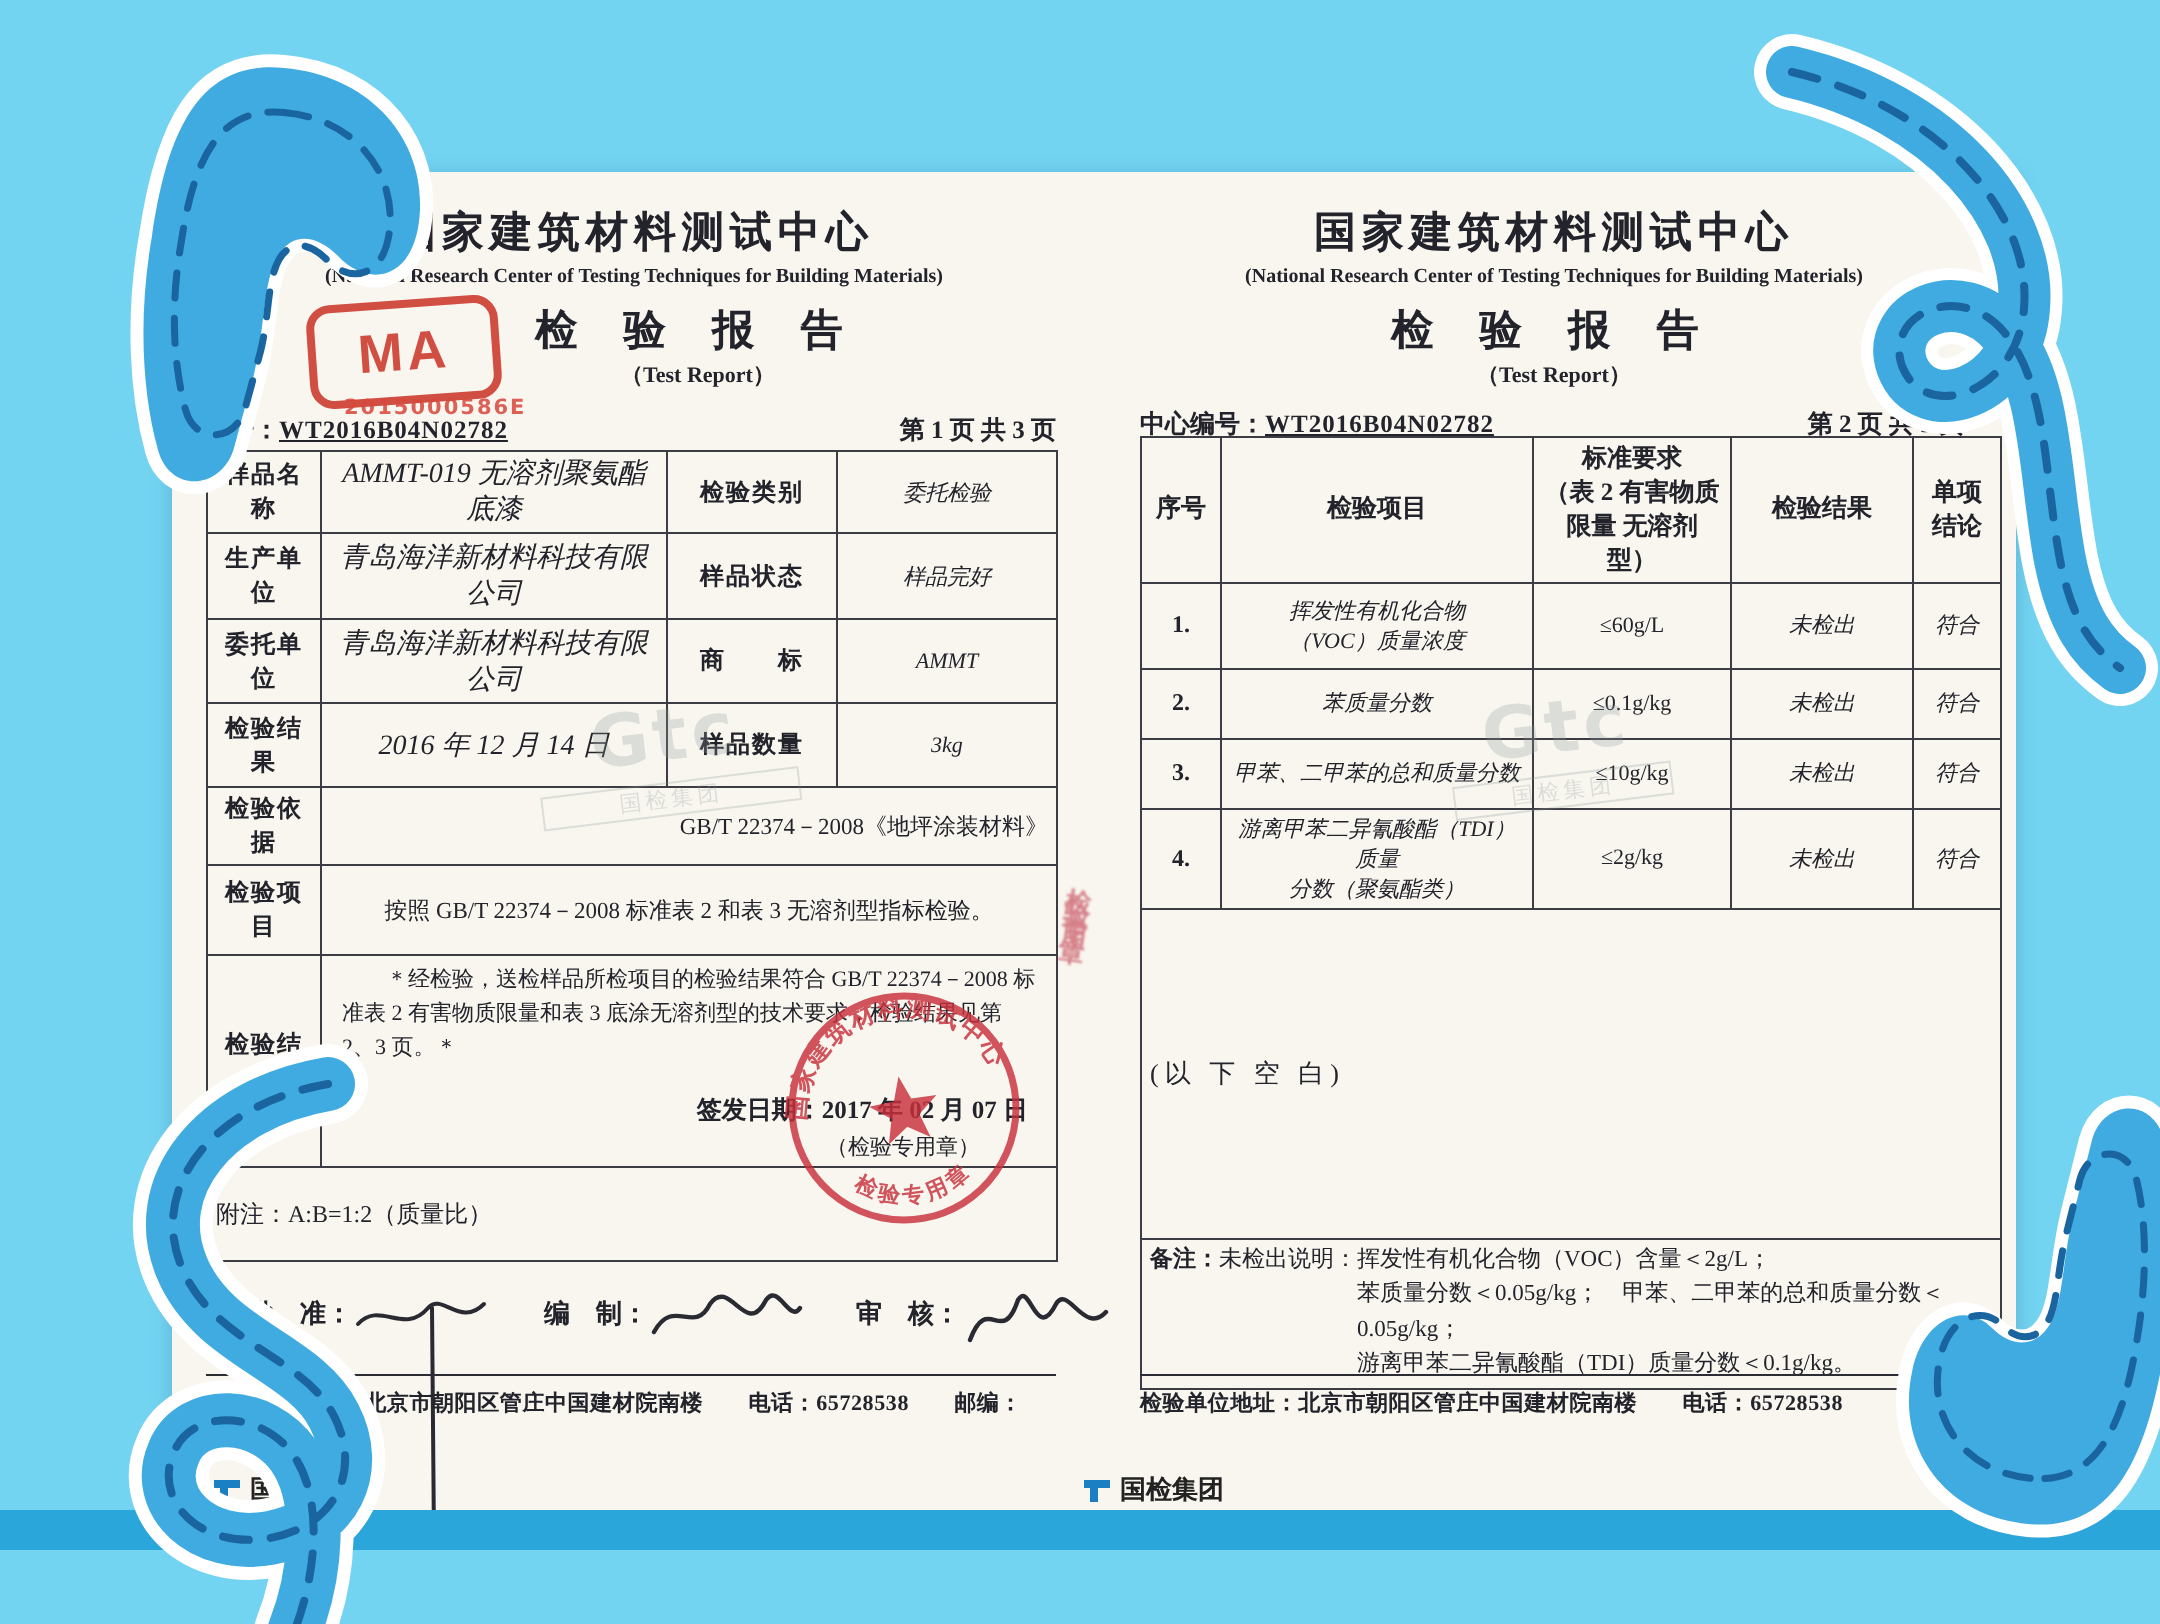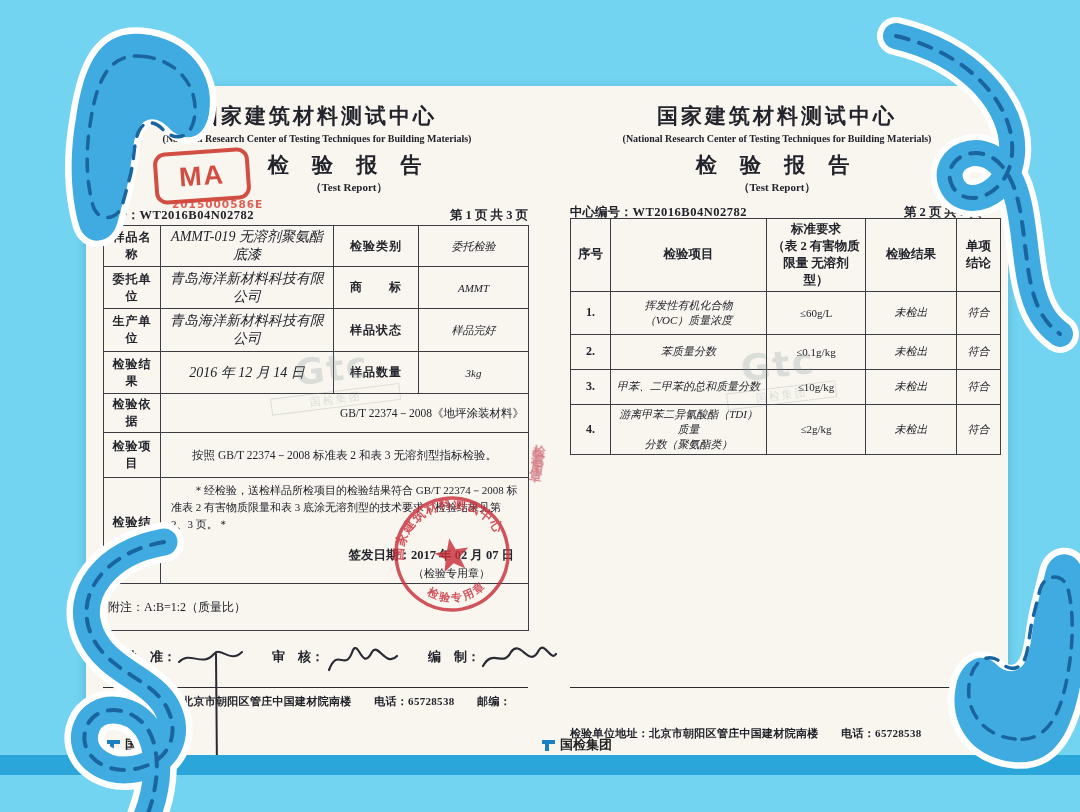--- a/index.html
+++ b/index.html
@@ -14,21 +14,21 @@
   .page1{left:2px;width:458px;}
   .page2{left:462px;width:458px;}
 
   .org-title{margin:16px 0 0;text-align:center;font-size:21px;font-weight:bold;letter-spacing:3px;}
   .org-sub{text-align:center;font-size:10px;font-weight:bold;margin-top:3px;}
   .report-title{margin:7px 0 0;text-align:center;font-size:21px;font-weight:600;letter-spacing:9px;}
   .page1 .report-title{padding-left:64px;}
   .report-sub{text-align:center;font-size:11px;font-weight:bold;margin-top:1px;}
   .page1 .report-sub{padding-left:64px;}
   .no-row{position:absolute;left:14px;right:16px;top:121px;font-size:12.5px;font-weight:bold;}
-  .no-value{letter-spacing:.5px;}
+  .no-value{text-decoration:underline;letter-spacing:.5px;}
   .pages{position:absolute;right:2px;top:0;}
 
   
   .cma{position:absolute;left:66px;top:64px;width:88px;height:44px;border:4px solid #cc372c;
        border-radius:12px;display:flex;align-items:center;justify-content:center;
        transform:rotate(-4deg);opacity:.88;}
   .cma span{font-size:27px;font-weight:bold;color:#cc372c;font-family:"Liberation Sans",sans-serif;letter-spacing:2px;}
   .cma-num{position:absolute;left:84px;top:112px;font-size:10.5px;font-weight:bold;color:#d8473b;
            letter-spacing:1px;font-family:"DejaVu Sans",sans-serif;opacity:.85;text-align:center;}
 
@@ -57,21 +57,21 @@
   .remark-flex .ri{white-space:nowrap;}
 
   
   .sign-row{position:absolute;left:36px;top:556px;width:404px;display:flex;gap:26px;align-items:flex-start;}
   .sign-group{display:flex;align-items:flex-start;}
   .sign-label{font-size:13px;font-weight:bold;white-space:nowrap;padding-top:6px;}
   .sig{overflow:visible;}
   .rule{position:absolute;left:15px;top:601px;width:425px;border-top:1.5px solid #2c2c34;}
   .page2 .rule{left:22px;width:430px;}
   .footer-line{position:absolute;left:15px;top:608px;width:432px;font-size:11px;font-weight:bold;letter-spacing:.3px;}
-  .page2 .footer-line{left:22px;margin-top:32px;}
+  .page2 .footer-line{left:22px;}
 
   
   .corner-logo{position:absolute;top:650px;display:flex;align-items:center;gap:4px;}
   .corner-logo .txt{font-size:13px;font-weight:bold;color:#222;font-family:"DejaVu Sans",sans-serif;}
   .logo-l{left:20px;}
   .logo-r{left:455px;}
 
   
   .ghost{position:absolute;transform:rotate(-7deg);opacity:.26;color:#8d9798;text-align:center;
          font-family:"DejaVu Sans",sans-serif;pointer-events:none;}
@@ -122,31 +122,31 @@
             <col style="width:85px">
             <col style="width:110px">
           </colgroup>
         <tbody>
             <tr style="height:36px">
           <th class="lbl">样品名称</th>
           <td class="val1">AMMT-019 无溶剂聚氨酯底漆</td>
           <th class="lbl">检验类别</th>
           <td class="val2">委托检验</td>
         </tr>
+        <tr style="height:43px">
+          <th class="lbl">生产单位</th>
+          <td class="val1">青岛海洋新材料科技有限公司</td>
+          <th class="lbl">样品状态</th>
+          <td class="val2">样品完好</td>
+        </tr>
         <tr style="height:42px">
           <th class="lbl">委托单位</th>
           <td class="val1">青岛海洋新材料科技有限公司</td>
           <th class="lbl">商　　标</th>
           <td class="val2">AMMT</td>
-        </tr>
-        <tr style="height:43px">
-          <th class="lbl">生产单位</th>
-          <td class="val1">青岛海洋新材料科技有限公司</td>
-          <th class="lbl">样品状态</th>
-          <td class="val2">样品完好</td>
         </tr>
         <tr style="height:42px">
           <th class="lbl">检验结果</th>
           <td class="val1">2016 年 12 月 14 日</td>
           <th class="lbl">样品数量</th>
           <td class="val2">3kg</td>
         </tr>
         <tr style="height:37px">
           <th class="lbl">检验依据</th>
           <td class="wide" colspan="3">GB/T 22374－2008《地坪涂装材料》</td>
@@ -171,29 +171,29 @@
 
       <div class="sign-row">
         <div class="sign-group">
           <span class="sign-label">批　准：</span>
           <svg class="sig" width="70" height="34">
             <path d="M3,20 C14,8 26,26 38,12 C45,4 54,22 66,10" fill="none" stroke="#2a2a33" stroke-width="2" stroke-linecap="round"></path>
             <path d="M40,12 L41,128" fill="none" stroke="#2a2a33" stroke-width="2" stroke-linecap="round"></path>
           </svg>
         </div>
         <div class="sign-group">
+          <span class="sign-label">编　制：</span>
+          <svg class="sig" width="78" height="34">
+            <path d="M3,24 C13,6 23,26 31,10 C41,-4 49,28 59,8 C65,-1 71,20 76,12" fill="none" stroke="#2a2a33" stroke-width="2.2" stroke-linecap="round"></path>
+          </svg>
+        </div>
+        <div class="sign-group">
           <span class="sign-label">审　核：</span>
           <svg class="sig" width="78" height="36">
             <path d="M5,28 C14,4 21,32 29,8 C35,-2 38,30 48,10 C54,0 62,26 73,14" fill="none" stroke="#2a2a33" stroke-width="2.2" stroke-linecap="round"></path>
-          </svg>
-        </div>
-        <div class="sign-group">
-          <span class="sign-label">编　制：</span>
-          <svg class="sig" width="78" height="34">
-            <path d="M3,24 C13,6 23,26 31,10 C41,-4 49,28 59,8 C65,-1 71,20 76,12" fill="none" stroke="#2a2a33" stroke-width="2.2" stroke-linecap="round"></path>
           </svg>
         </div>
       </div>
       <div class="rule"></div>
       <div class="footer-line">检验单位地址：北京市朝阳区管庄中国建材院南楼　　电话：65728538　　邮编：100024</div>
     </section>
 
     <section class="page page2">
       <h1 class="org-title">国家建筑材料测试中心</h1>
       <div class="org-sub">(National Research Center of Testing Techniques for Building Materials)</div>
@@ -246,20 +246,36 @@
           <td class="res it">符合</td>
         </tr>
         <tr style="height:42px">
           <td class="num">4.</td>
           <td class="res it pre">游离甲苯二异氰酸酯（TDI）质量
 分数（聚氨酯类）</td>
           <td class="res">≤2g/kg</td>
           <td class="res it">未检出</td>
           <td class="res it">符合</td>
         </tr>
+        <tr style="height:165px">
+          <td class="blankcell" colspan="5">(以 下 空 白)</td>
+        </tr>
+        <tr style="height:75px">
+          <td class="remarkcell" colspan="5">
+            <div class="remark-flex">
+              <span class="rl">备注：</span>
+              <span class="ri">未检出说明：</span>
+              <span>
+                <div>挥发性有机化合物（VOC）含量＜2g/L；</div>
+                <div>苯质量分数＜0.05g/kg；　甲苯、二甲苯的总和质量分数＜0.05g/kg；</div>
+                <div>游离甲苯二异氰酸酯（TDI）质量分数＜0.1g/kg。</div>
+              </span>
+            </div>
+          </td>
+        </tr>
       </tbody>
         </table>
 
       <div class="rule"></div>
       <div class="footer-line">检验单位地址：北京市朝阳区管庄中国建材院南楼　　电话：65728538</div>
     </section>
 
     <div class="ghost ghost1">
       <div class="g-big">Gtc</div>
       <div class="g-small">国检集团</div>

